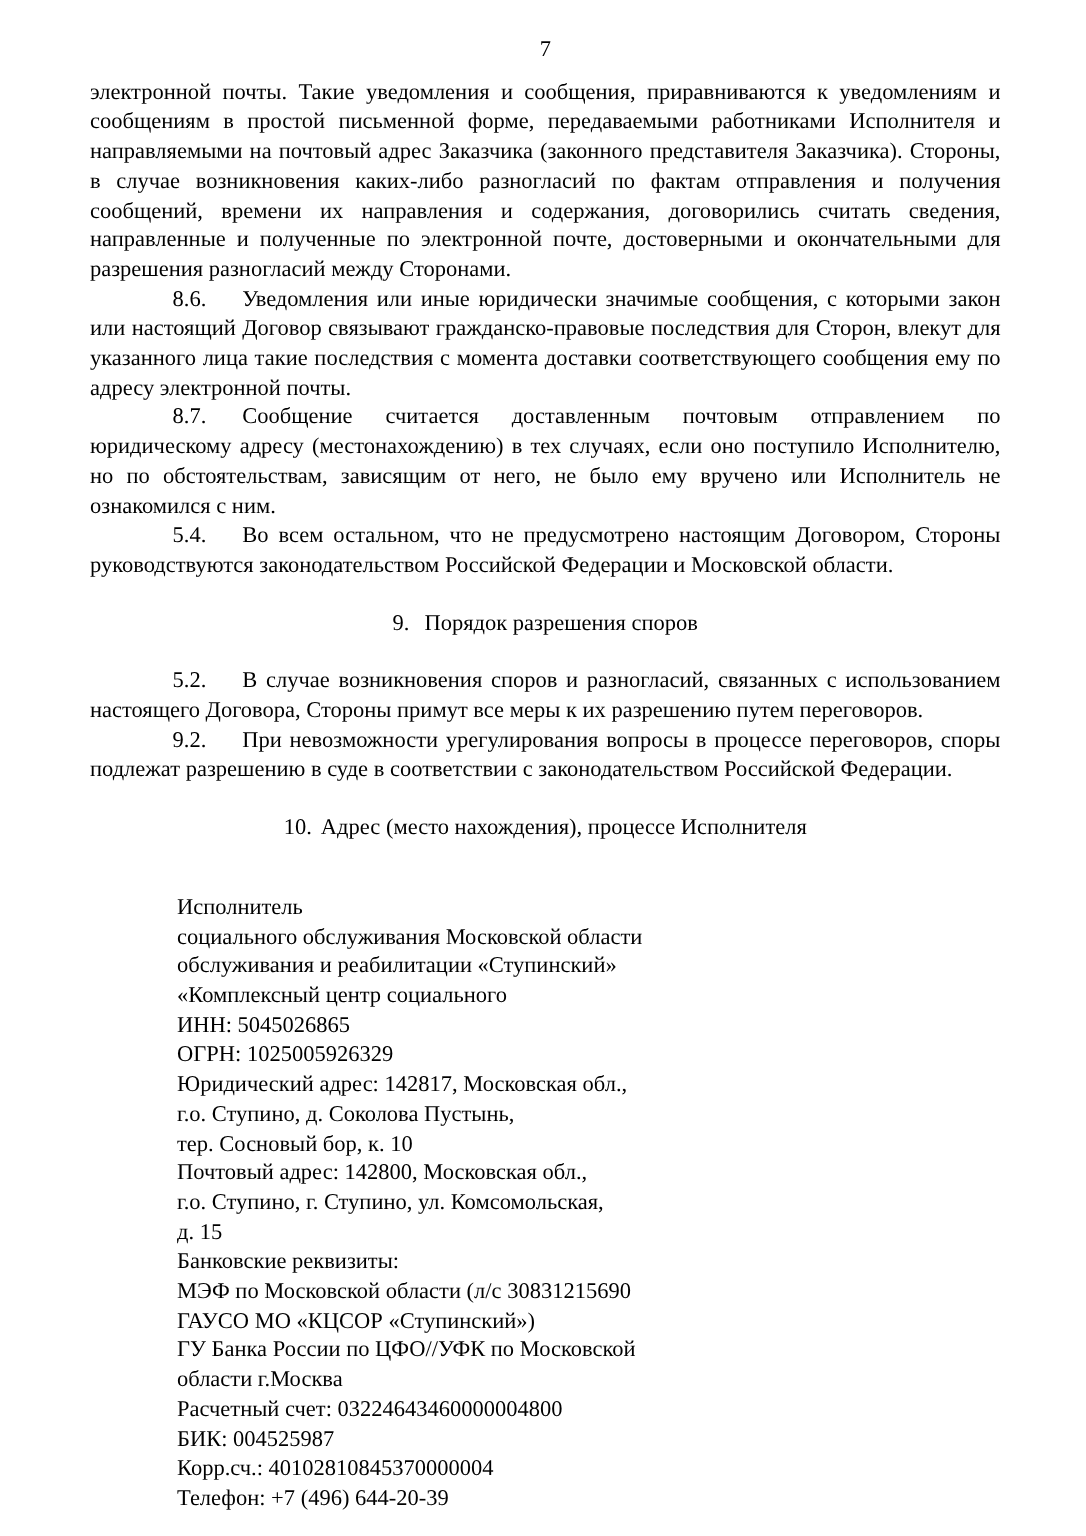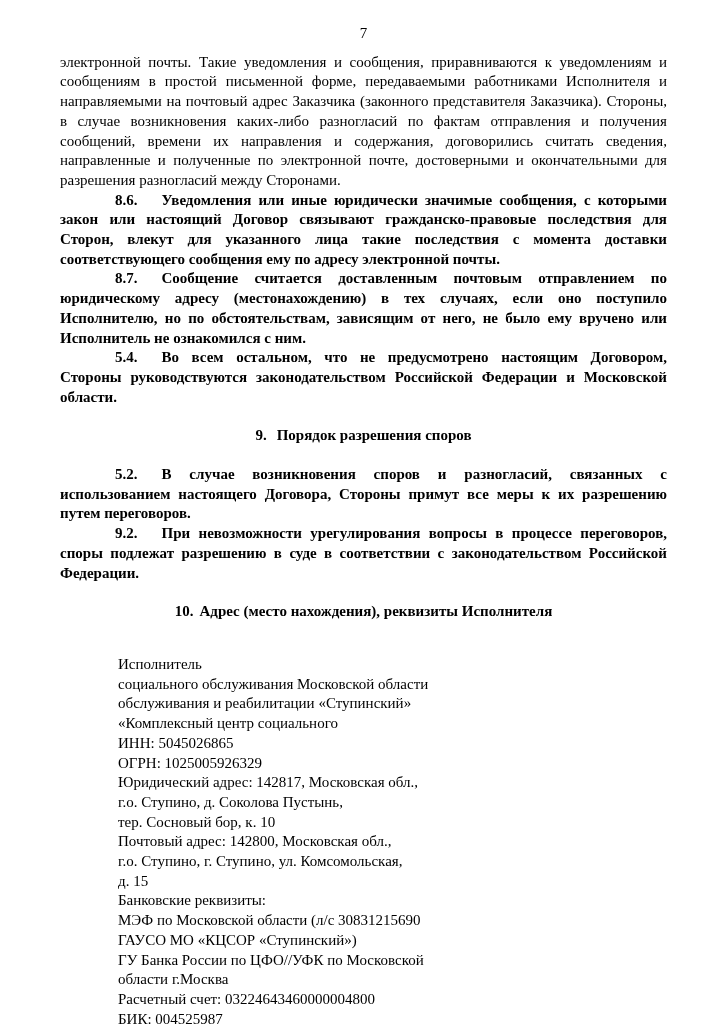--- a/index.html
+++ b/index.html
@@ -18,26 +18,26 @@
     overflow: hidden;
   }
   .page-number {
     text-align: center;
     margin: 0 0 9px 0;
   }
   p.para {
     margin: 0;
     text-align: justify;
   }
-  p.para.indent { text-indent: 55px; font-weight: bold; }
+  p.para.indent { text-indent: 55px; }
   .pnum { margin-right: 24px; }
   .section-heading {
     margin: 19px 0 19px 0;
     text-align: center;
-    font-weight: bold;
+    font-weight: normal;
     font-size: 15px;
     line-height: 19.7px;
   }
   .section-heading .hnum9  { margin-right: 10px; }
   .section-heading .hnum10 { margin-right: 6px; }
   .section-heading.last { margin-bottom: 33px; }
   .requisites {
     margin-left: 58px;
     text-align: left;
   }
@@ -57,21 +57,21 @@
   <p class="para indent"><span class="pnum">8.7.</span><span>Сообщение считается доставленным почтовым отправлением по юридическому адресу (местонахождению) в тех случаях, если оно поступило Исполнителю, но по обстоятельствам, зависящим от него, не было ему вручено или Исполнитель не ознакомился с ним.</span></p>
 
   <p class="para indent"><span class="pnum">5.4.</span><span>Во всем остальном, что не предусмотрено настоящим Договором, Стороны руководствуются законодательством Российской Федерации и Московской области.</span></p>
 
   <h2 class="section-heading"><span class="hnum9">9.</span><span>Порядок разрешения споров</span></h2>
 
   <p class="para indent"><span class="pnum">5.2.</span><span>В случае возникновения споров и разногласий, связанных с использованием настоящего Договора, Стороны примут все меры к их разрешению путем переговоров.</span></p>
 
   <p class="para indent"><span class="pnum">9.2.</span><span>При невозможности урегулирования вопросы в процессе переговоров, споры подлежат разрешению в суде в соответствии с законодательством Российской Федерации.</span></p>
 
-  <h2 class="section-heading last"><span class="hnum10">10.</span><span>Адрес (место нахождения), реквизиты Исполнителя</span></h2>
+  <h2 class="section-heading last"><span class="hnum10">10.</span><span>Адрес (место нахождения), процессе Исполнителя</span></h2>
 
   <div class="requisites">
       <div class="req-line">Исполнитель</div>
       <div class="req-line">социального обслуживания Московской области</div>
       <div class="req-line">обслуживания и реабилитации «Ступинский»</div>
       <div class="req-line">«Комплексный центр социального</div>
       <div class="req-line">ИНН: 5045026865</div>
       <div class="req-line">ОГРН: 1025005926329</div>
       <div class="req-line">Юридический адрес: 142817, Московская обл.,</div>
       <div class="req-line">г.о. Ступино, д. Соколова Пустынь,</div>

